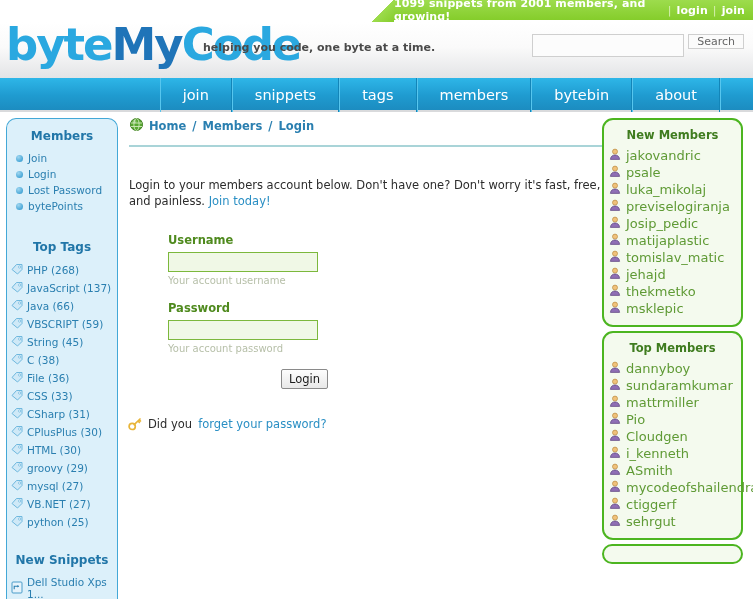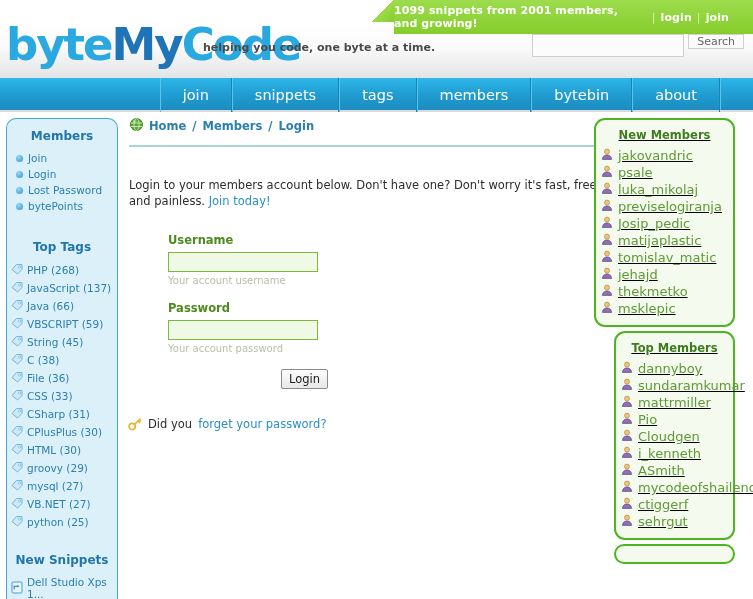--- a/index.html
+++ b/index.html
@@ -7,25 +7,25 @@
     margin: 0; padding: 0;
     width: 753px; height: 599px;
     overflow: hidden;
     background: #ffffff;
     font-family: "DejaVu Sans", "Liberation Sans", sans-serif;
   }
   #page { position: relative; width: 753px; height: 599px; overflow: hidden; background:#fff; }
 
   
   .ribbon {
-    position: absolute; top: 0; left: 394px; right: 0; height: 34px;
+    position: absolute; top: 0; left: 394px; right: 0; height: 20px;
     background: #8dd335;
     background: linear-gradient(to bottom, #9ddc4d 0%, #85cd2b 100%);
     display: flex; align-items: center; 
-    padding-right: 24px;
+    padding-right: 8px;
     font-size: 11px; font-weight: bold; color: #ffffff;
     letter-spacing: 0.1px;
     z-index: 5;
   }
   .ribbon .tail {
     position: absolute; left: -22px; top: 0; width: 22px; height: 22px;
     background: linear-gradient(to bottom right, transparent 0%, transparent 48%, #9ddc4d 49%, #85cd2b 100%);
   }
   .ribbon-text { margin-right: 6px; }
   .ribbon-sep { color: #d6f0b0; margin: 0 5px; font-weight: normal; }
@@ -164,27 +164,27 @@
   }
   .forgot {
     display: flex; gap: 6px;
     margin: 28px 0 0 2px;
     font-size: 11.5px; color: #2c2c2c;
   }
   .forgot a { color: #2a8fc4; text-decoration: none; }
 
   
   .right-col {
-    position: absolute; right: 18px; top: 118px; width: 141px; text-decoration: underline;
+    position: absolute; right: 10px; top: 118px; width: 141px;
   }
   .rbox {
     border: 2px solid #4cb520; border-radius: 11px;
     background: #f4faee; padding: 7px 0 8px 0;
   }
-  .rbox + .rbox { margin-top: 4px; margin-left: 20px; }
+  .rbox + .rbox { margin-top: 4px; }
   .rbox.empty { height: 20px; padding: 0; }
   .r-h {
     text-align: center; font-size: 11.5px; font-weight: bold; color: #3f7c1f;
     margin: 1px 0 5px 0;
   }
   .r-li {
     display: flex; align-items: center; gap: 5px;
     padding: 1px 0 1px 5px;
     font-size: 13px; color: #5f9a35;
     cursor: pointer;

